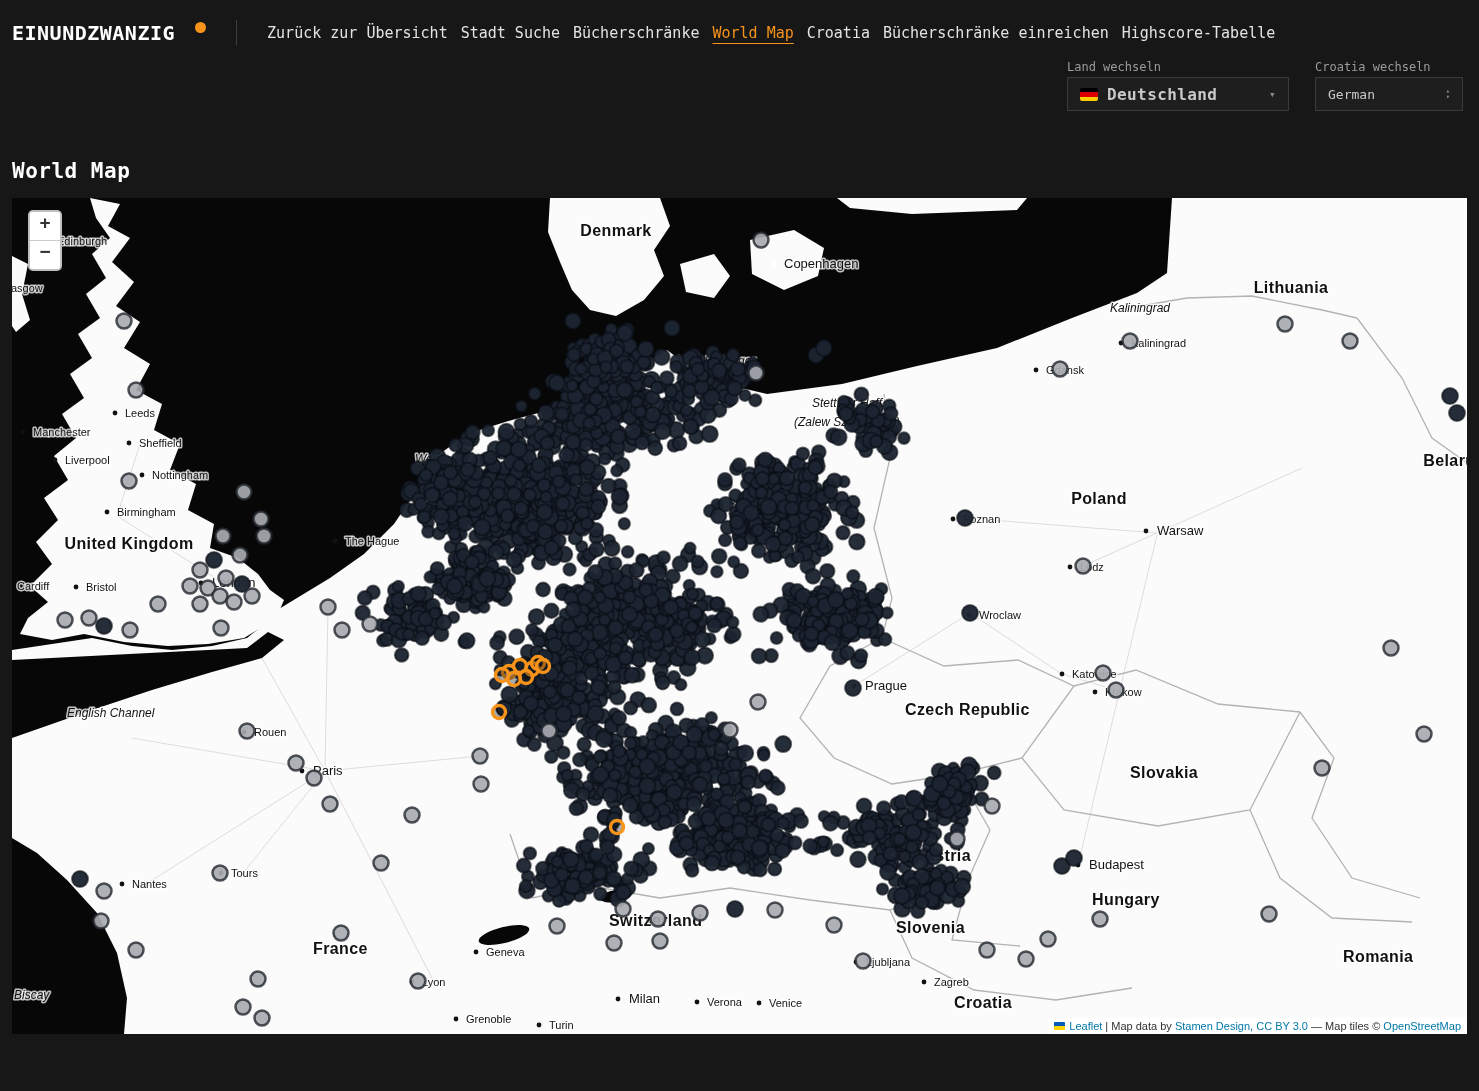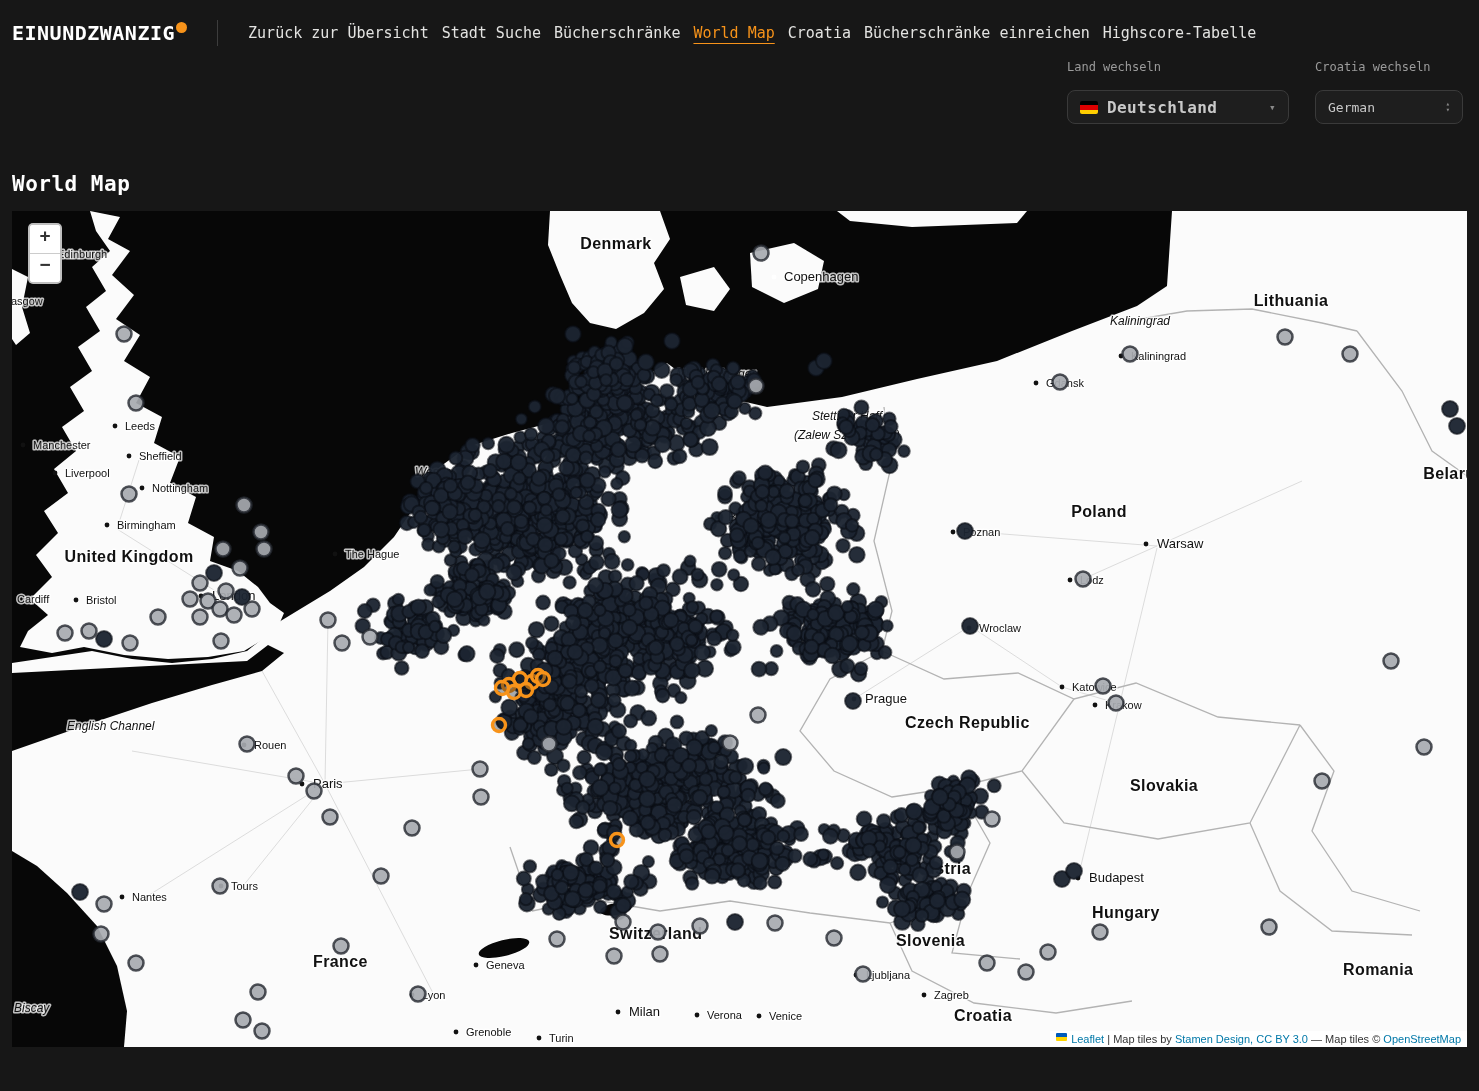--- a/index.html
+++ b/index.html
@@ -1,31 +1,31 @@
 <!DOCTYPE html>
 <html><head>
 <meta charset="utf-8">
 <style>
   html,body{margin:0;padding:0}
   body{width:1479px;height:1091px;overflow:hidden;background:#171717;color:#e8e8e6;
        font-family:"DejaVu Sans Mono","Liberation Mono",monospace}
 
   
   .top{display:flex;align-items:center;padding:20px 16px 0 12px}
-  .logo{display:flex;align-items:flex-start;gap:1px;color:#fff;font-weight:700;font-size:20px;letter-spacing:.5px;cursor:pointer}
+  .logo{display:flex;align-items:flex-start;gap:20px;color:#fff;font-weight:700;font-size:20px;letter-spacing:.5px;cursor:pointer}
   .logo-dot{width:11px;height:11px;border-radius:50%;background:#f7931a;display:inline-block;margin-top:1px}
   .divider{width:1px;height:26px;background:#3d3d3d;margin:0 30px}
   nav{display:flex;gap:13px;font-size:15px;white-space:nowrap}
   nav a{color:#e3e3e1;text-decoration:none}
   nav a.active{color:#f7931a;text-decoration:underline;text-underline-offset:5px}
 
   .controls{display:flex;justify-content:flex-end;gap:26px;padding:14px 16px 0}
-  .control-label{font-size:12px;color:#9b9b9b;margin-bottom:16px}
+  .control-label{font-size:12px;color:#9b9b9b;margin-bottom:3px}
   .select{display:flex;align-items:center;gap:9px;background:#1e1e1e;border:1px solid #3a3a3a;
-          border-radius:8px;height:34px;padding:0 12px;font-size:13px;color:#c9c9c9;cursor:pointer;box-sizing:border-box}
+          border-radius:0;height:34px;padding:0 12px;font-size:13px;color:#c9c9c9;cursor:pointer;box-sizing:border-box}
   .select.country{width:222px}
   .select.lang{width:148px}
   .chev{margin-left:auto;color:#8a8a8a;font-size:11px;line-height:1}
   .chev2{margin-left:auto;color:#8a8a8a;font-size:7px;line-height:6px;display:flex;flex-direction:column;align-items:center}
   .flag-de{width:18px;height:13px;border-radius:2px;flex:0 0 auto;
            background:linear-gradient(180deg,#000 0 33%,#d00 33% 66%,#ffce00 66% 100%)}
 
   h1{font-size:21px;font-weight:700;color:#fff;margin:48px 0 15px 12px;letter-spacing:.5px}
 
   
@@ -50,21 +50,21 @@
   circle.mg{fill:#a7aab0;stroke:#23272e;stroke-width:2.5;fill-opacity:.92;stroke-opacity:.8}
   circle.mo{fill:rgba(18,22,30,.35);stroke:#f7931a;stroke-width:3.4}
 
   .leaflet-zoom{position:absolute;top:12px;left:16px;width:30px;border:2px solid rgba(0,0,0,.25);
                 border-radius:5px;overflow:hidden;background:#fff;z-index:5}
   .leaflet-zoom a{display:block;width:30px;height:28px;line-height:28px;text-align:center;
                   font:700 19px "Liberation Sans",sans-serif;color:#333;text-decoration:none;background:#fff;cursor:pointer}
   .leaflet-zoom a:first-child{border-bottom:1px solid #ccc}
 
   .attribution{position:absolute;right:0;bottom:0;background:rgba(255,255,255,.82);padding:2px 6px;
-               font:11px "Liberation Sans",sans-serif;color:#333;z-index:5;display:flex;}
+               font:11px "Liberation Sans",sans-serif;color:#333;z-index:5;display:flex;align-items:center}
   .attribution span{white-space:pre}
   .attribution a{color:#0078A8;text-decoration:none;white-space:pre;cursor:pointer}
   .flag-ua{width:11px;height:8px;border-radius:1px;margin-right:4px;flex:0 0 auto;
            background:linear-gradient(180deg,#005bbb 0 50%,#ffd500 50% 100%)}
 </style>
 </head>
 <body>
 
 <header>
   <div class="top">
@@ -3695,18 +3695,18 @@
 
   <div class="leaflet-zoom">
     <a>+</a>
     <a>−</a>
   </div>
 
   <div class="attribution">
     <span class="flag-ua"></span>
     <a>Leaflet</a>
     <span> | </span>
-    <span>Map tiles by </span>
+    <span>Map data by </span>
     <a>Stamen Design, CC BY 3.0</a>
     <span> — Map tiles © </span>
     <a>OpenStreetMap</a>
   </div>
 </div>
 
 </body></html>

